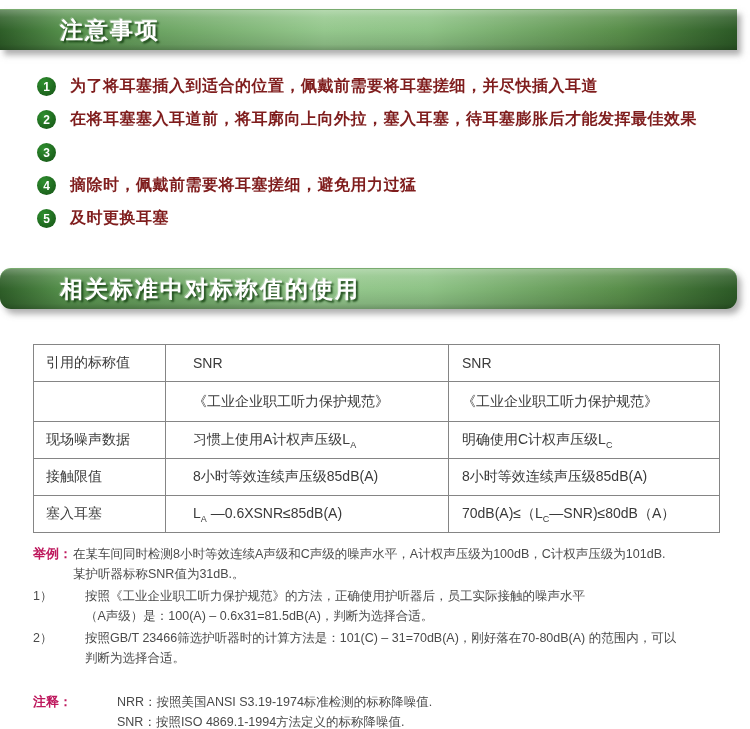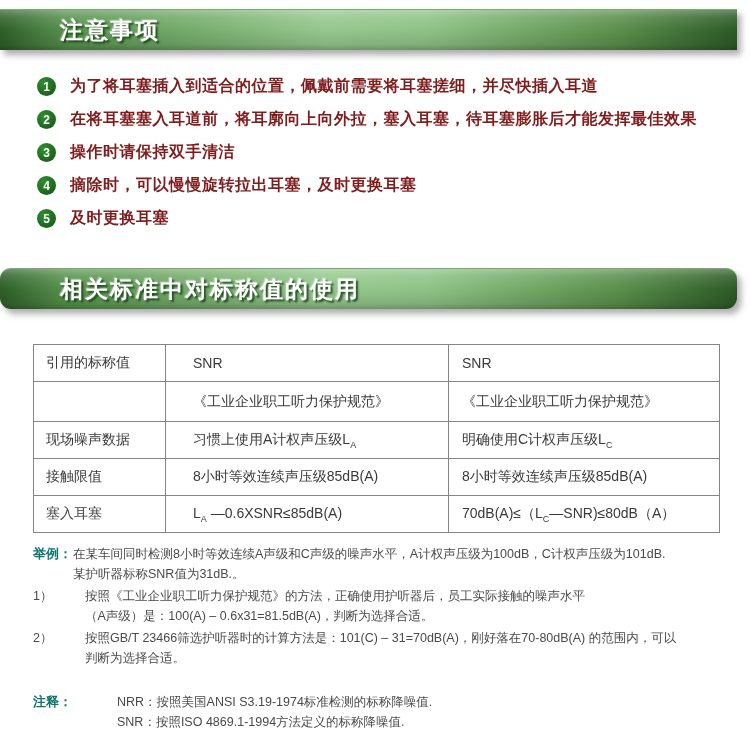--- a/index.html
+++ b/index.html
@@ -86,21 +86,21 @@
   td.c1, th.c1 { padding-left: 12px; }
   td.c2, th.c2 { padding-left: 27px; }
   td.c3, th.c3 { padding-left: 13px; }
   td.tight { }
   sub.fsub { font-size: 9px; }
 
   
   .notes { margin: 11px 0 0 33px; font-size: 12.5px; color: #4a4a4a; }
   .note { display: flex; line-height: 20px; margin-bottom: 2px; }
   .note-label { flex-shrink: 0; }
-  .note-label.strong { font-weight: bold; color: #0f766e; font-size: 13px; }
+  .note-label.strong { font-weight: bold; color: #be185d; font-size: 13px; }
   .lw1 { width: 40px; }
   .lw2 { width: 52px; }
   .note-content div { line-height: 20px; }
   .gap-top { margin-top: 24px; gap: 44px; }
 </style>
 </head>
 <body>
 
 <div class="bar">
   <span class="bar-title">注意事项</span>
@@ -110,25 +110,24 @@
   <div class="list-item">
     <span class="num-badge">1</span>
     <span class="item-text">为了将耳塞插入到适合的位置，佩戴前需要将耳塞搓细，并尽快插入耳道</span>
   </div>
   <div class="list-item">
     <span class="num-badge">2</span>
     <span class="item-text">在将耳塞塞入耳道前，将耳廓向上向外拉，塞入耳塞，待耳塞膨胀后才能发挥最佳效果</span>
   </div>
   <div class="list-item">
     <span class="num-badge">3</span>
-    <span class="item-text">操作时请保持双手清洁</span>
   </div>
   <div class="list-item">
     <span class="num-badge">4</span>
-    <span class="item-text">摘除时，可以慢慢旋转拉出耳塞，及时更换耳塞</span>
+    <span class="item-text">摘除时，佩戴前需要将耳塞搓细，避免用力过猛</span>
   </div>
   <div class="list-item">
     <span class="num-badge">5</span>
     <span class="item-text">及时更换耳塞</span>
   </div>
 </div>
 
 <div class="bar bar2">
   <span class="bar-title">相关标准中对标称值的使用</span>
 </div>

